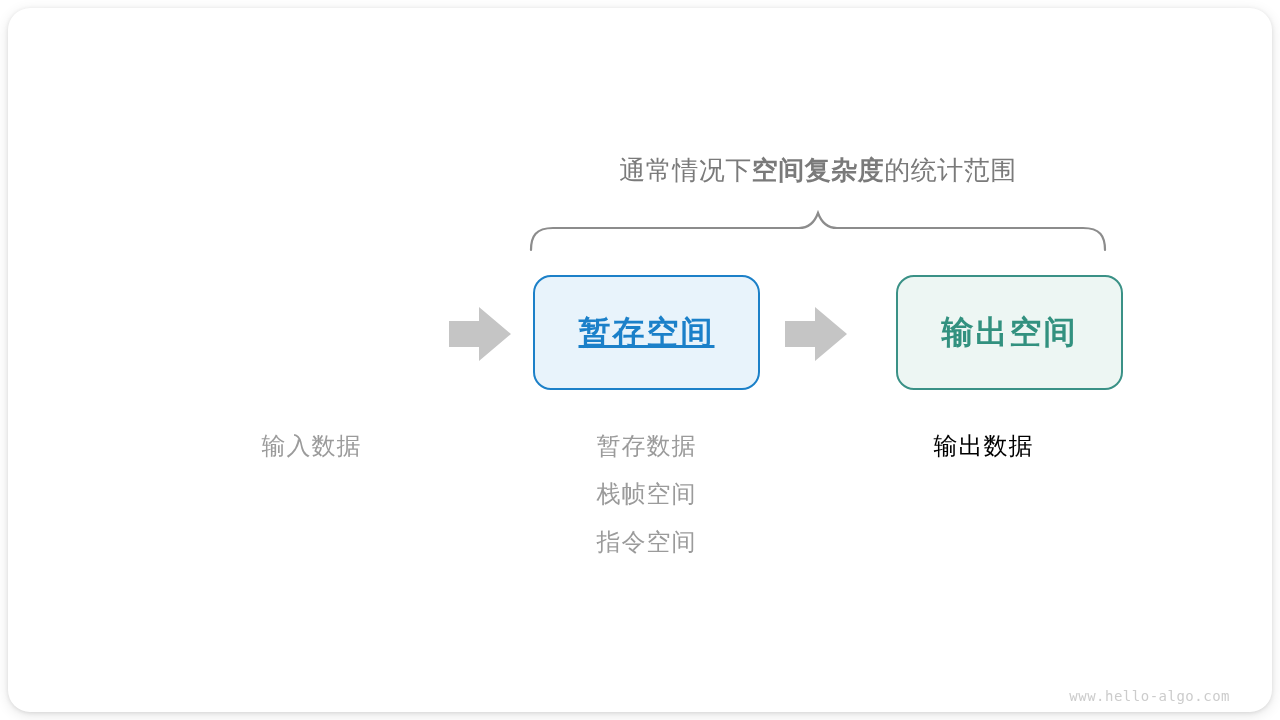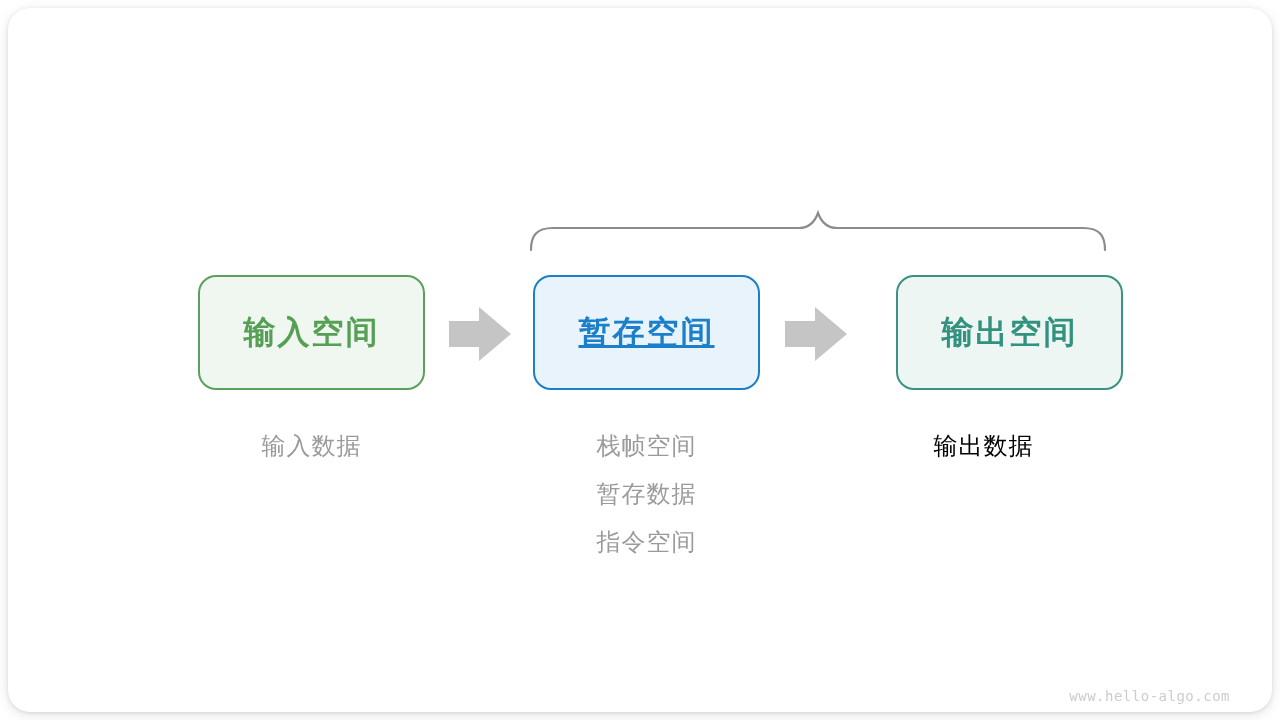--- a/index.html
+++ b/index.html
@@ -80,30 +80,30 @@
     font-size: 14px;
     letter-spacing: 0.5px;
   }
 </style>
 </head>
 <body>
 
 <div class="stage">
   <div class="card">
 
+    <div class="diagram-title" style="color: rgb(122, 122, 122);">
+      <span>通常情况下</span><span class="bold-seg">空间复杂度</span><span>的统计范围</span>
+    </div>
 
     <div class="brace-wrap">
       <svg width="578" height="42" viewBox="0 0 578 42">
         <path d="M2,40 C2,26 7,18 24,18 L270,18 C279,18 285,14 289,3 C293,14 299,18 308,18 L554,18 C571,18 576,26 576,40" fill="none" stroke-width="2.2" stroke-linecap="round" stroke="#8c8c8c"></path>
       </svg>
     </div>
 
-    <div class="node-box box-1" style="border-color: rgb(91, 160, 91); background-color: rgb(240, 247, 240); color: rgb(85, 160, 85);">
-      <span>输入空间</span>
-    </div>
 
     <div class="arrow-wrap arrow-1">
       <svg width="62" height="54" viewBox="0 0 62 54">
         <polygon points="0,14 30,14 30,0 62,27 30,54 30,40 0,40" fill="#c5c5c5"></polygon>
       </svg>
     </div>
 
     <div class="node-box box-2" style="border-color: rgb(28, 128, 200); background-color: rgb(232, 243, 251); color: rgb(27, 128, 201);">
       <span>暂存空间</span>
     </div>
@@ -116,22 +116,22 @@
 
     <div class="node-box box-3" style="border-color: rgb(58, 145, 134); background-color: rgb(237, 246, 243); color: rgb(50, 145, 127);">
       <span>输出空间</span>
     </div>
 
     <div class="note note-1" style="color: rgb(155, 155, 155);">
       <div>输入数据</div>
     </div>
 
     <div class="note note-2" style="color: rgb(155, 155, 155);">
+      <div>暂存数据</div>
       <div>栈帧空间</div>
-      <div>暂存数据</div>
       <div>指令空间</div>
     </div>
 
     <div class="note note-3" style="color: #000000;">
       <div>输出数据</div>
     </div>
 
     <div class="footer-url" style="color: rgb(204, 204, 204); margin-left: 36px;">www.hello-algo.com</div>
 
   </div>

